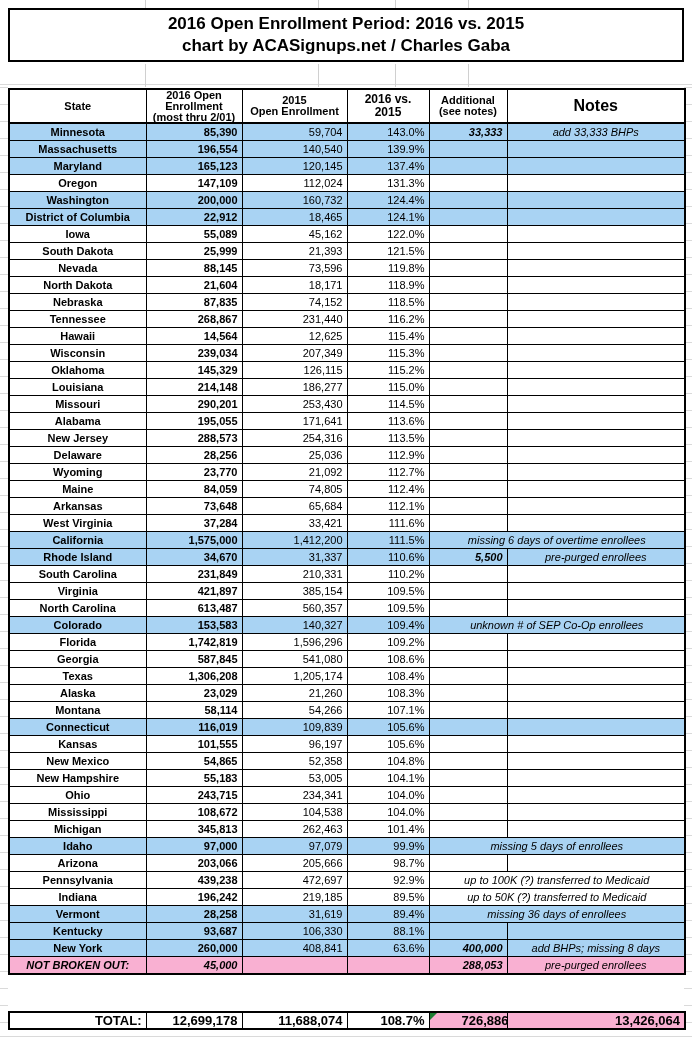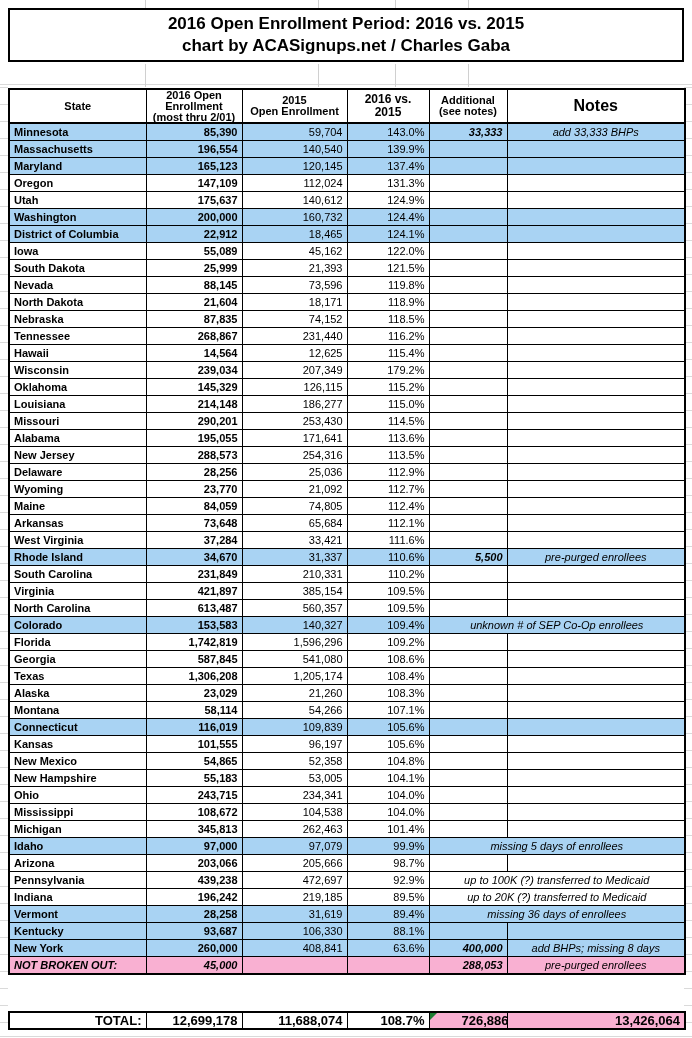--- a/index.html
+++ b/index.html
@@ -25,21 +25,21 @@
   }
   .main-table thead th{
     height:33px;font-size:11px;font-weight:bold;text-align:center;vertical-align:middle;
     line-height:10.8px;border-bottom:2px solid #000;background:#fff;padding:0 2px;
   }
   th.yellow, td.yellow{background:var(--yellow,#ffe726);}
   .main-table tbody td{height:16px;line-height:16px;font-size:11px;padding:0 4px;}
   tr.blue td{background:var(--blue,#a9d3f3);}
   tr.white td{background:#ffffff;}
   tr.pink td{background:var(--pink,#f9b0d2);font-style:italic;}
-  td.state{font-weight:bold;text-align:left;}
+  td.state{font-weight:bold;text-align:center;}
   td.n2016{font-weight:bold;text-align:right;margin-left:30px;}
   td.n2015{text-align:right;}
   td.pct{text-align:right;}
   td.addl{font-weight:bold;font-style:italic;text-align:right;}
   td.note{font-style:italic;text-align:center;}
   td.merged{font-style:italic;text-align:center;}
   .total-table{position:absolute;top:1011px;left:8px;width:676px;border:2px solid #000;}
   .total-table td{
     border:1px solid #000;box-sizing:border-box;height:16px;font-size:13px;font-weight:bold;
     padding:0 4px;text-align:right;white-space:nowrap;vertical-align:middle;background:#fff;
@@ -134,28 +134,20 @@
         <td class="note"></td>
       </tr>
       <tr class="white">
         <td class="state">Oregon</td>
         <td class="n2016">147,109</td>
         <td class="n2015">112,024</td>
         <td class="pct">131.3%</td>
         <td class="addl"></td>
         <td class="note"></td>
       </tr>
-      <tr class="white">
-        <td class="state">Utah</td>
-        <td class="n2016">175,637</td>
-        <td class="n2015">140,612</td>
-        <td class="pct">124.9%</td>
-        <td class="addl"></td>
-        <td class="note"></td>
-      </tr>
       <tr class="blue">
         <td class="state">Washington</td>
         <td class="n2016">200,000</td>
         <td class="n2015">160,732</td>
         <td class="pct">124.4%</td>
         <td class="addl"></td>
         <td class="note"></td>
       </tr>
       <tr class="blue">
         <td class="state">District of Columbia</td>
@@ -218,21 +210,21 @@
         <td class="n2016">14,564</td>
         <td class="n2015">12,625</td>
         <td class="pct">115.4%</td>
         <td class="addl"></td>
         <td class="note"></td>
       </tr>
       <tr class="white">
         <td class="state">Wisconsin</td>
         <td class="n2016">239,034</td>
         <td class="n2015">207,349</td>
-        <td class="pct">179.2%</td>
+        <td class="pct">115.3%</td>
         <td class="addl"></td>
         <td class="note"></td>
       </tr>
       <tr class="white">
         <td class="state">Oklahoma</td>
         <td class="n2016">145,329</td>
         <td class="n2015">126,115</td>
         <td class="pct">115.2%</td>
         <td class="addl"></td>
         <td class="note"></td>
@@ -301,20 +293,27 @@
         <td class="addl"></td>
         <td class="note"></td>
       </tr>
       <tr class="white">
         <td class="state">West Virginia</td>
         <td class="n2016">37,284</td>
         <td class="n2015">33,421</td>
         <td class="pct">111.6%</td>
         <td class="addl"></td>
         <td class="note"></td>
+      </tr>
+      <tr class="blue">
+        <td class="state">California</td>
+        <td class="n2016">1,575,000</td>
+        <td class="n2015">1,412,200</td>
+        <td class="pct">111.5%</td>
+        <td class="merged" colspan="2">missing 6 days of overtime enrollees</td>
       </tr>
       <tr class="blue">
         <td class="state">Rhode Island</td>
         <td class="n2016">34,670</td>
         <td class="n2015">31,337</td>
         <td class="pct">110.6%</td>
         <td class="addl">5,500</td>
         <td class="note">pre-purged enrollees</td>
       </tr>
       <tr class="white">
@@ -464,21 +463,21 @@
         <td class="n2016">439,238</td>
         <td class="n2015">472,697</td>
         <td class="pct">92.9%</td>
         <td class="merged" colspan="2">up to 100K (?) transferred to Medicaid</td>
       </tr>
       <tr class="white">
         <td class="state">Indiana</td>
         <td class="n2016">196,242</td>
         <td class="n2015">219,185</td>
         <td class="pct">89.5%</td>
-        <td class="merged" colspan="2">up to 20K (?) transferred to Medicaid</td>
+        <td class="merged" colspan="2">up to 50K (?) transferred to Medicaid</td>
       </tr>
       <tr class="blue">
         <td class="state">Vermont</td>
         <td class="n2016">28,258</td>
         <td class="n2015">31,619</td>
         <td class="pct">89.4%</td>
         <td class="merged" colspan="2">missing 36 days of enrollees</td>
       </tr>
       <tr class="blue">
         <td class="state">Kentucky</td>

